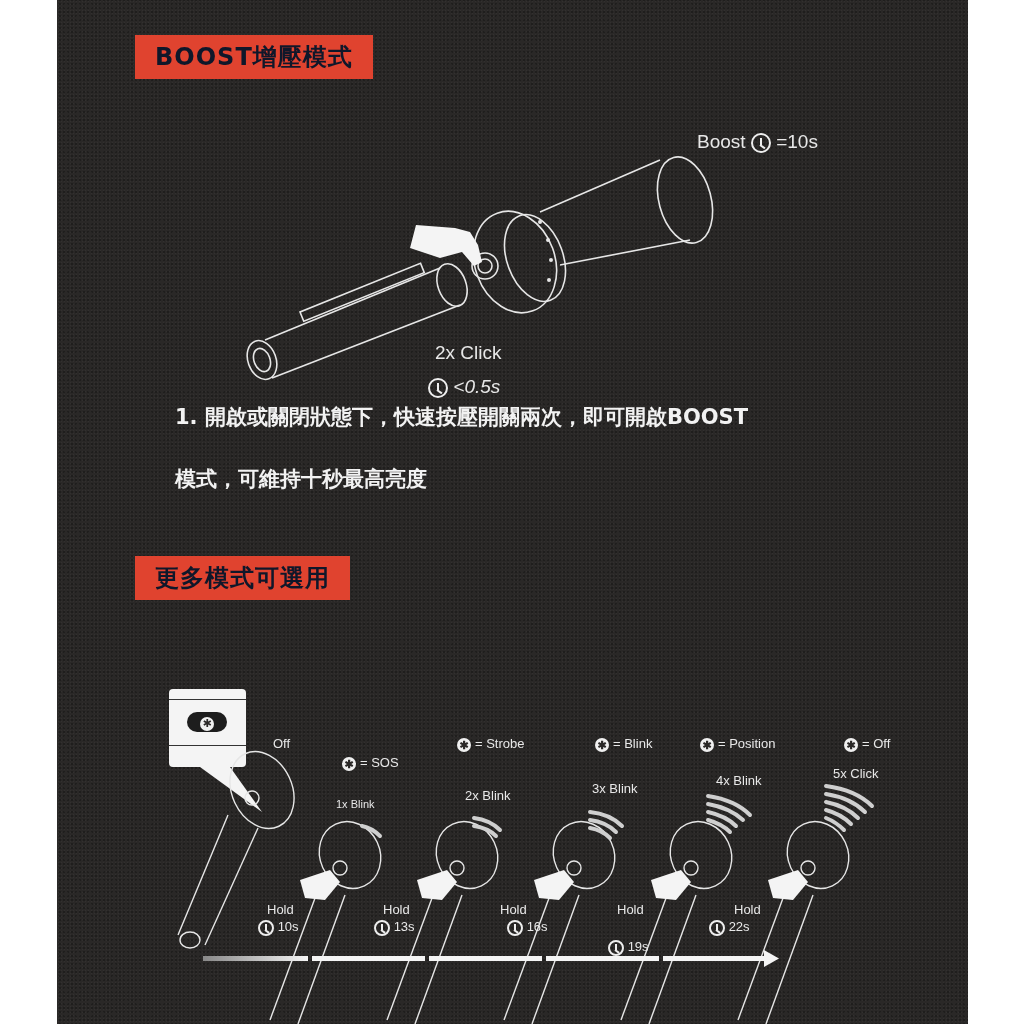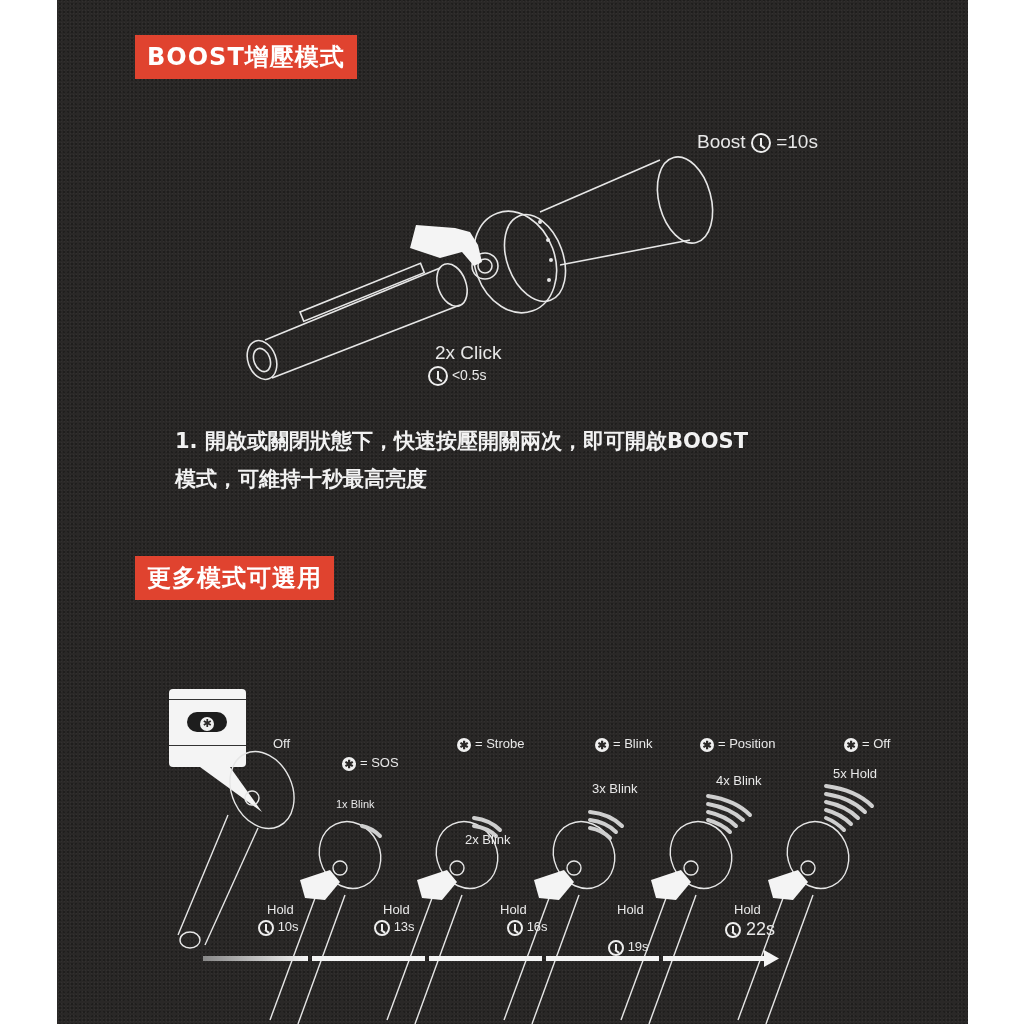--- a/index.html
+++ b/index.html
@@ -1,20 +1,20 @@
 <!DOCTYPE html>
 <html><head>
 <meta charset="utf-8">
 <style>
   html,body{margin:0;padding:0;background:#ffffff;}
   body{width:1024px;height:1024px;position:relative;overflow:hidden;font-family:"DejaVu Sans","Liberation Sans",sans-serif;}
   #panel{position:absolute;left:57px;top:0;width:911px;height:1024px;background:#2a2827;
     background-image:radial-gradient(rgba(255,255,255,0.035) 1px,transparent 1px),radial-gradient(rgba(0,0,0,0.25) 1px,transparent 1px);
     background-size:3px 3px,4px 4px;background-position:0 0,1px 2px;}
-  .badge{position:absolute;background:#e0432f;color:#ffffff;font-weight:bold;font-size:24px;line-height:44px;padding:0 12px;letter-spacing:1px;}
+  .badge{position:absolute;background:#e0432f;color:#0f172a;font-weight:bold;font-size:24px;line-height:44px;padding:0 20px;letter-spacing:1px;}
   .lbl{position:absolute;color:#e8e8e8;font-family:"Liberation Sans",sans-serif;white-space:nowrap;}
   .body-text{position:absolute;color:#f2f2f2;font-weight:bold;font-size:21px;line-height:42px;}
   .clock{display:inline-block;width:20px;height:20px;border:2px solid #eee;border-radius:50%;position:relative;vertical-align:middle;box-sizing:border-box;}
   .clock::before{content:"";position:absolute;left:7px;top:3px;width:2px;height:7px;background:#eee;}
   .clock::after{content:"";position:absolute;left:7px;top:9px;width:6px;height:2px;background:#eee;transform:rotate(35deg);transform-origin:0 50%;}
   .clock.sm{width:16px;height:16px;}
   .clock.sm::before{left:5px;top:2px;height:6px;}
   .clock.sm::after{left:5px;top:7px;width:5px;}
   .star{display:inline-block;width:14px;height:14px;border-radius:50%;background:#f0f0f0;color:#2a2827;font-size:11px;line-height:14px;text-align:center;font-weight:bold;vertical-align:middle;margin-right:4px;}
   svg{position:absolute;left:0;top:0;overflow:visible;}
@@ -57,26 +57,26 @@
   <path d="M416 225 L455 228 L470 232 L478 245 L482 262 L474 266 L462 252 L440 258 L410 248 Z" fill="#f4f4f4"></path>
 </svg>
 
 <div class="lbl" style="left:697px;top:131px;font-size:19px;">
   <span>Boost</span>
   <span class="clock"></span>
   <span>=10s</span>
 </div>
 
 <div class="lbl" style="left:435px;top:342px;font-size:19px;">2x Click</div>
-<div class="lbl" style="left:428px;top:366px;font-size:14px;">
+<div class="lbl" style="left:428px;top:376px;font-size:19px;font-style:italic;">
   <span class="clock"></span>
   <span>&lt;0.5s</span>
 </div>
 
-<div class="body-text" style="left:175px;top:420px;">1.  開啟或關閉狀態下，快速按壓開關兩次，即可開啟BOOST</div>
+<div class="body-text" style="left:175px;top:396px;">1.  開啟或關閉狀態下，快速按壓開關兩次，即可開啟BOOST</div>
 <div class="body-text" style="left:175px;top:458px;">模式，可維持十秒最高亮度</div>
 
 <div class="badge" style="left:135px;top:556px;">更多模式可選用</div>
 
 <div style="position:absolute;left:169px;top:689px;width:77px;height:78px;background:#f4f4f4;border-radius:4px;">
   <div style="position:absolute;left:0;right:0;top:10px;border-top:1px solid #333;"></div>
   <div style="position:absolute;left:0;right:0;top:56px;border-top:1px solid #333;"></div>
   <div style="position:absolute;left:18px;top:23px;width:40px;height:20px;background:#1d1d1d;border-radius:10px;text-align:center;">
     <span class="star" style="margin:3px 0 0 0;">✱</span>
   </div>
@@ -130,35 +130,35 @@
 
 <div class="lbl" style="left:273px;top:736px;font-size:13px;">Off</div>
 
 <div class="lbl" style="left:342px;top:736px;font-size:13px;margin-top:19px;"><span class="star">✱</span><span>= SOS</span></div>
 <div class="lbl" style="left:457px;top:736px;font-size:13px;"><span class="star">✱</span><span>= Strobe</span></div>
 <div class="lbl" style="left:583px;top:736px;font-size:13px;margin-left:12px;"><span class="star">✱</span><span>= Blink</span></div>
 <div class="lbl" style="left:700px;top:736px;font-size:13px;"><span class="star">✱</span><span>= Position</span></div>
 <div class="lbl" style="left:832px;top:736px;font-size:13px;margin-left:12px;"><span class="star">✱</span><span>= Off</span></div>
 
 <div class="lbl" style="left:336px;top:798px;font-size:11px;">1x Blink</div>
-<div class="lbl" style="left:465px;top:788px;font-size:13px;margin-top:44px;">2x Blink</div>
+<div class="lbl" style="left:465px;top:788px;font-size:13px;">2x Blink</div>
 <div class="lbl" style="left:592px;top:781px;font-size:13px;">3x Blink</div>
 <div class="lbl" style="left:716px;top:773px;font-size:13px;">4x Blink</div>
-<div class="lbl" style="left:833px;top:766px;font-size:13px;">5x Hold</div>
+<div class="lbl" style="left:833px;top:766px;font-size:13px;">5x Click</div>
 
 <div class="lbl" style="left:267px;top:902px;font-size:13px;">Hold</div>
 <div class="lbl" style="left:258px;top:919px;font-size:13px;"><span class="clock sm"></span> <span>10s</span></div>
 <div class="lbl" style="left:383px;top:902px;font-size:13px;">Hold</div>
 <div class="lbl" style="left:374px;top:919px;font-size:13px;"><span class="clock sm"></span> <span>13s</span></div>
 <div class="lbl" style="left:500px;top:902px;font-size:13px;">Hold</div>
 <div class="lbl" style="left:491px;top:919px;font-size:13px;padding-left:16px;"><span class="clock sm"></span> <span>16s</span></div>
 <div class="lbl" style="left:617px;top:902px;font-size:13px;">Hold</div>
 <div class="lbl" style="left:608px;top:919px;font-size:13px;margin-top:20px;"><span class="clock sm"></span> <span>19s</span></div>
 <div class="lbl" style="left:734px;top:902px;font-size:13px;">Hold</div>
-<div class="lbl" style="left:725px;top:919px;font-size:18px;"><span class="clock sm"></span> <span>22s</span></div>
+<div class="lbl" style="left:709px;top:919px;font-size:13px;"><span class="clock sm"></span> <span>22s</span></div>
 
 <div class="arrow-seg" style="left:203px;width:105px;background:linear-gradient(90deg,#888,#f4f4f4);"></div>
 <div class="arrow-seg" style="left:312px;width:113px;"></div>
 <div class="arrow-seg" style="left:429px;width:113px;"></div>
 <div class="arrow-seg" style="left:546px;width:113px;"></div>
 <div class="arrow-seg" style="left:663px;width:103px;"></div>
 <svg width="1024" height="1024">
   <polygon points="764,950 779,958.5 764,967" fill="#f4f4f4"></polygon>
 </svg>
 

